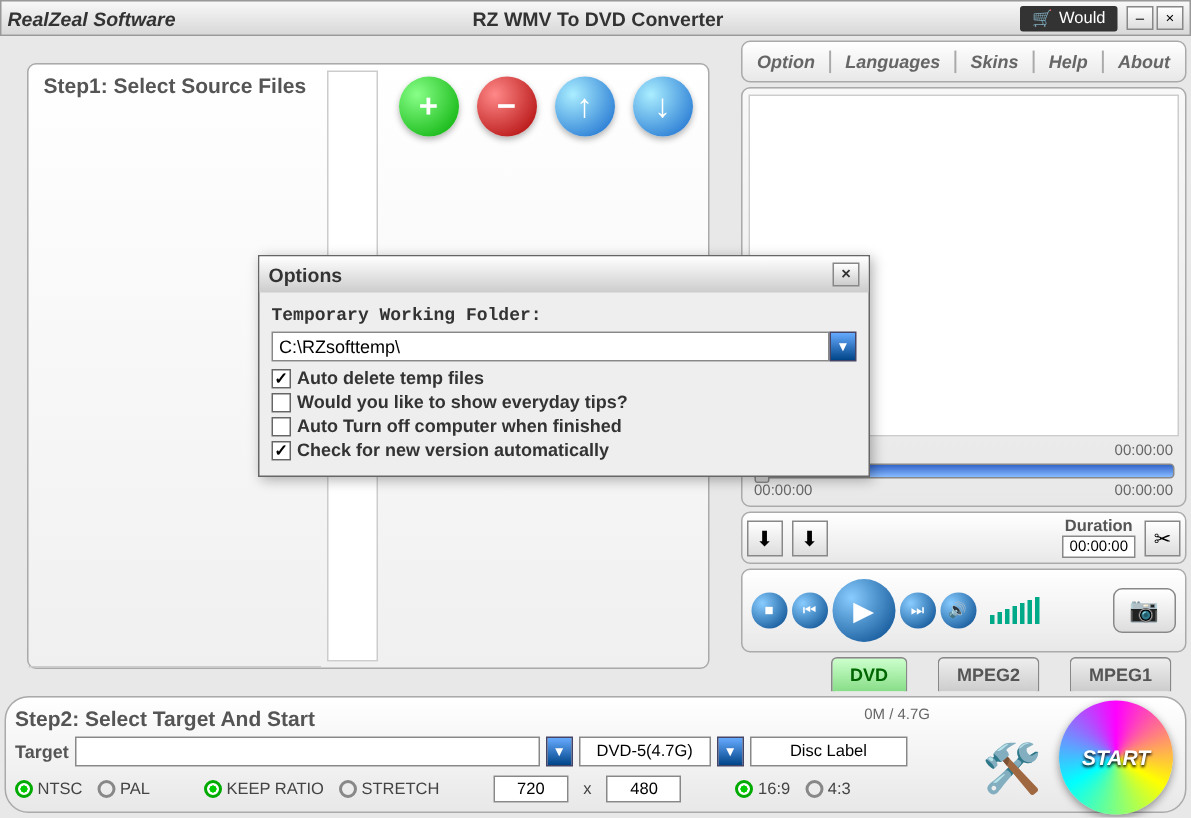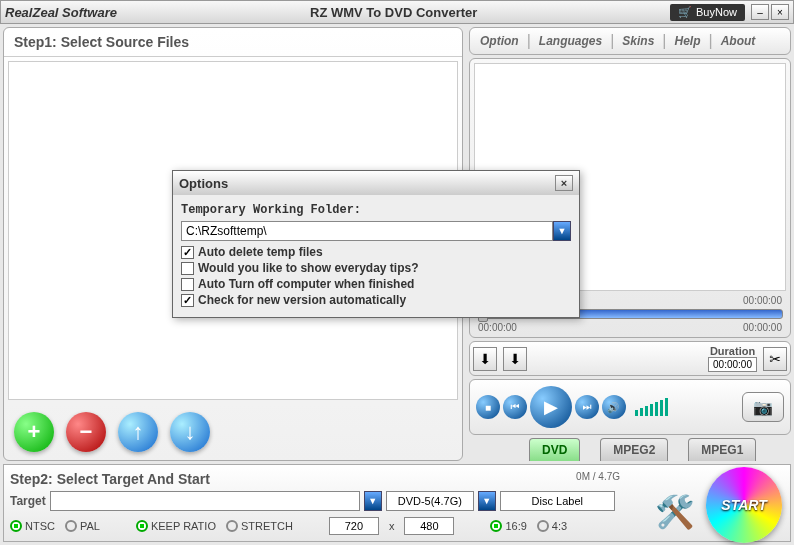--- a/index.html
+++ b/index.html
@@ -7,21 +7,21 @@
 
 .titlebar { height: 24px; background: linear-gradient(#f8f8f8, #d8d8d8); border: 1px solid #999; display: flex; align-items: center; padding: 0 4px; }
 .brand { font-weight: bold; font-style: italic; font-size: 13px; color: #333; }
 .apptitle { flex: 1; text-align: center; font-weight: bold; font-size: 13px; color: #333; }
 .buynow { background: #333; color: #fff; padding: 2px 8px; font-size: 11px; border-radius: 2px; display: flex; align-items: center; gap: 4px; }
 .winbtns { display: flex; gap: 2px; margin-left: 6px; }
 .winbtn { width: 18px; height: 16px; border: 1px solid #888; background: linear-gradient(#fff,#ddd); font-size: 10px; display: flex; align-items: center; justify-content: center; cursor: pointer; }
 
 .main { display: flex; height: 440px; }
 
-.left { width: 460px; border: 1px solid #aaa; border-radius: 6px; margin: 3px; background: linear-gradient(#fff,#f0f0f0); display: flex; flex-direction: column; }
+.left { width: 460px; border: 1px solid #aaa; border-radius: 6px; margin: 18px; background: linear-gradient(#fff,#f0f0f0); display: flex; flex-direction: row; }
 .step1-header { padding: 6px 10px; font-weight: bold; font-size: 14px; color: #555; border-bottom: 1px solid #ccc; }
 .filelist { flex: 1; background: #fff; margin: 4px; border: 1px solid #ccc; }
 .circlebtns { display: flex; gap: 12px; padding: 8px 10px; }
 .circlebtn { width: 40px; height: 40px; border-radius: 50%; display: flex; align-items: center; justify-content: center; cursor: pointer; box-shadow: 0 2px 4px rgba(0,0,0,0.3); }
 .add { background: radial-gradient(circle at 30% 30%, #8f8, #0a0); }
 .remove { background: radial-gradient(circle at 30% 30%, #f88, #a00); }
 .upbtn, .downbtn { background: radial-gradient(circle at 30% 30%, #aef, #16c); }
 .circleicon { color: #fff; font-size: 22px; font-weight: bold; }
 
 .right { flex: 1; margin: 3px; display: flex; flex-direction: column; }
@@ -45,21 +45,21 @@
 .pbtn { width: 24px; height: 24px; border-radius: 50%; background: radial-gradient(circle at 30% 30%, #8cf, #048); display: flex; align-items: center; justify-content: center; cursor: pointer; color: #fff; font-size: 10px; }
 .playbig { width: 42px; height: 42px; font-size: 18px; }
 .volbars { display: flex; gap: 2px; align-items: flex-end; margin-left: 6px; }
 .vbar { width: 3px; background: #0a8; }
 .camera { width: 42px; height: 30px; border: 1px solid #888; border-radius: 6px; background: linear-gradient(#fff,#ddd); margin-left: auto; display: flex; align-items: center; justify-content: center; cursor: pointer; }
 
 .tabs { display: flex; gap: 20px; margin-top: 3px; padding-left: 60px; }
 .tab { padding: 4px 12px; border: 1px solid #888; border-bottom: none; border-radius: 4px 4px 0 0; background: linear-gradient(#eee,#ccc); font-weight: bold; font-size: 12px; color: #555; cursor: pointer; }
 .tab.active { background: linear-gradient(#cfc,#8d8); color: #060; }
 
-.bottom { border: 1px solid #aaa; border-radius: 0; margin: 0 3px 3px; background: linear-gradient(#fff,#e8e8e8); padding: 6px; position: relative; }
+.bottom { border: 1px solid #aaa; border-radius: 16px; margin: 0 3px 3px; background: linear-gradient(#fff,#e8e8e8); padding: 6px; position: relative; }
 .step2-header { font-weight: bold; font-size: 14px; color: #555; }
 .sizebar { position: absolute; right: 170px; top: 6px; font-size: 10px; color: #666; }
 .targetrow { display: flex; align-items: center; gap: 4px; margin-top: 4px; }
 .targetlabel { font-weight: bold; font-size: 12px; color: #555; }
 .combo { border: 1px solid #888; background: #fff; height: 20px; font-size: 11px; padding: 0 2px; text-align: center; }
 .dropbtn { width: 18px; height: 20px; background: linear-gradient(#6af,#048); border: 1px solid #446; color: #fff; display: flex; align-items: center; justify-content: center; cursor: pointer; font-size: 9px; }
 .optrow { display: flex; align-items: center; gap: 10px; margin-top: 6px; font-size: 11px; color: #444; }
 .radio { display: flex; align-items: center; gap: 3px; cursor: pointer; }
 .rcircle { width: 12px; height: 12px; border-radius: 50%; border: 2px solid #888; display: inline-block; }
 .rcircle.on { border-color: #0a0; background: radial-gradient(circle, #0c0 40%, #fff 45%); }
@@ -85,21 +85,21 @@
 .watermark { position: absolute; left: 50%; top: 50%; transform: translate(-50%,-50%); font-size: 48px; color: rgba(120,120,120,0.15); font-weight: bold; pointer-events: none; }
 </style>
 </head>
 <body>
 
 <div class="titlebar">
   <span class="brand">RealZeal Software</span>
   <span class="apptitle">RZ WMV To DVD Converter</span>
   <span class="buynow">
     <span>🛒</span>
-    <span>BuyNow</span>
+    <span>Would</span>
   </span>
   <div class="winbtns">
     <div class="winbtn">–</div>
     <div class="winbtn">×</div>
   </div>
 </div>
 
 <div class="main">
   <div class="left">
     <div class="step1-header">Step1: Select Source Files</div>
@@ -189,21 +189,21 @@
 
 <div class="bottom">
   <div class="step2-header">Step2: Select Target And Start</div>
   <div class="sizebar">0M / 4.7G</div>
   <div class="targetrow">
     <span class="targetlabel">Target</span>
     <input class="combo" style="width: 310px;" value="">
     <div class="dropbtn">▼</div>
     <input class="combo" style="width: 88px;" value="DVD-5(4.7G)">
     <div class="dropbtn">▼</div>
-    <input class="combo" style="width: 115px;" value="Disc Label">
+    <input class="combo" style="width: 105px;" value="Disc Label">
   </div>
   <div class="optrow">
     <span class="radio">
         <span class="rcircle on"></span>
         <span>NTSC</span>
       </span>
     <span class="radio">
         <span class="rcircle"></span>
         <span>PAL</span>
       </span>

